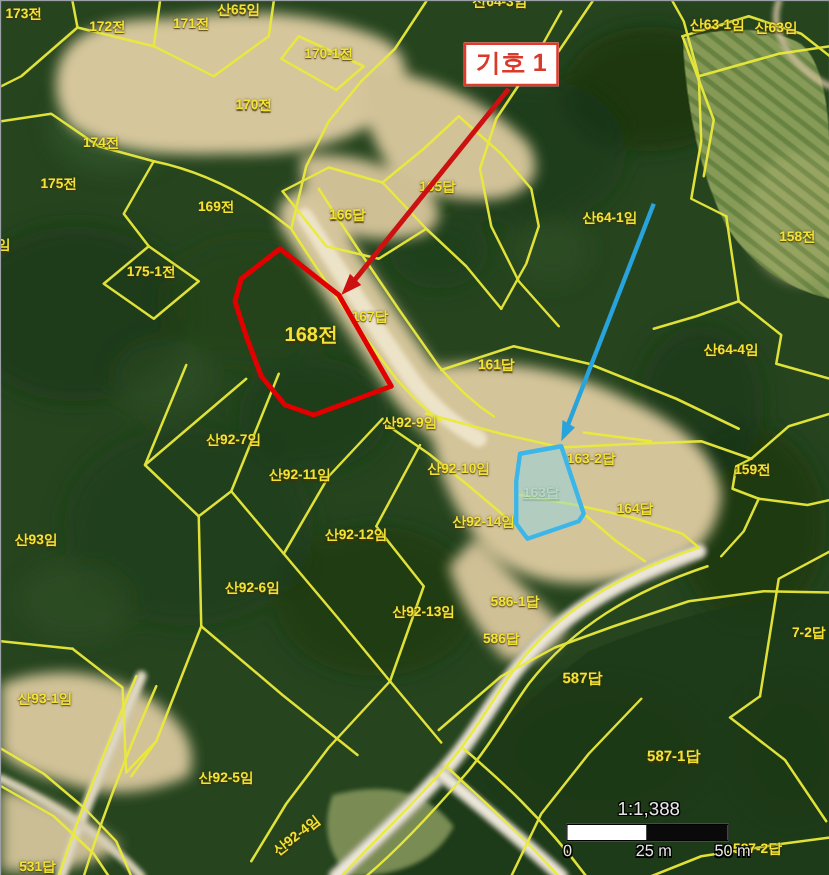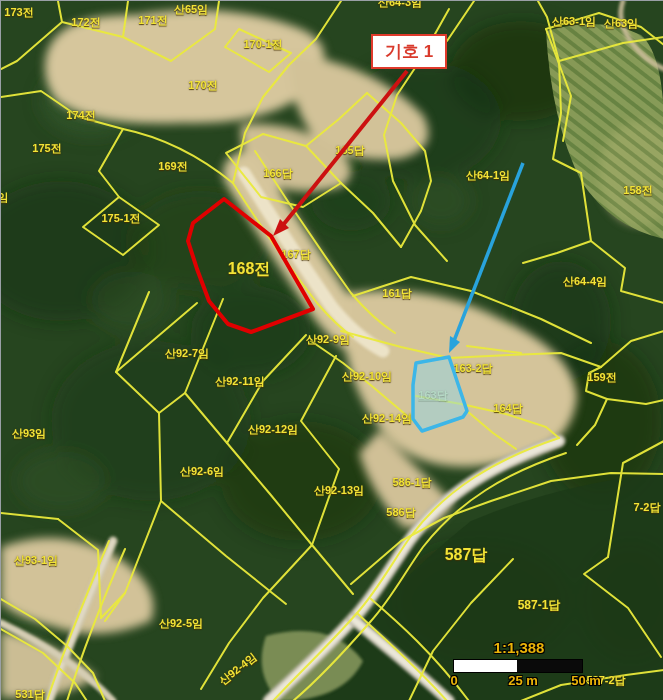--- a/index.html
+++ b/index.html
@@ -16,30 +16,30 @@
     text-shadow:0 1px 1px rgba(70,50,0,.85), 0 0 2px rgba(70,50,0,.6);
     letter-spacing:0px;line-height:1;
   }
   .plbl.faint{opacity:.6;color:#d9e8a8;text-decoration:underline;}
   .plbl.rot{transform:translate(-50%,-50%) rotate(-38deg);}
   #annot{z-index:3;pointer-events:none;}
   .callout{position:absolute;z-index:4;background:#ffffff;text-align:center;box-sizing:border-box;}
   #symbol-callout{
     left:370px;top:33px;width:76px;height:35px;
     border:2px solid #e03a2c;color:#d93a2c;
-    font-size:17px;font-weight:bold;line-height:31px;
+    font-size:20px;font-weight:bold;line-height:31px;
   }
   #standard-callout{
     left:477px;top:110px;width:92px;height:51px;
     border:3px solid #8ad8f2;color:#496fa6;
     font-size:12px;font-weight:bold;line-height:1.45;padding-top:3px;
   }
   #scalebar{position:absolute;left:440px;top:638px;width:215px;height:58px;z-index:5;}
   .outline-w{
-    color:#eab308;font-weight:bold;
+    color:#e5e5e5;font-weight:normal;
     text-shadow:-1px -1px 0 #000,1px -1px 0 #000,-1px 1px 0 #000,1px 1px 0 #000,0 1px 0 #000,0 -1px 0 #000;
   }
   #scale-ratio{position:absolute;left:20px;top:0;width:116px;text-align:center;font-size:15px;}
   #scale-strip{position:absolute;left:12px;top:20px;width:128px;height:12px;border:1px solid #000;background:#fff;}
   #scale-strip .black-seg{position:absolute;right:0;top:0;width:65px;height:12px;background:#0a0a0a;}
   .tick{position:absolute;top:34px;transform:translateX(-50%);font-size:13px;}
   .t0{left:13px;} .t25{left:82px;} .t50{left:145px;}
 </style>
 </head>
 <body>
@@ -203,27 +203,27 @@
     <span class="plbl" style="left:327px;top:338px">산92-9임</span>
     <span class="plbl" style="left:186px;top:352px">산92-7임</span>
     <span class="plbl" style="left:239px;top:380px">산92-11임</span>
     <span class="plbl" style="left:366px;top:375px">산92-10임</span>
     <span class="plbl" style="left:472px;top:367px">163-2답</span>
     <span class="plbl" style="left:601px;top:376px">159전</span>
     <span class="plbl faint" style="left:432px;top:394px">163답</span>
     <span class="plbl" style="left:386px;top:417px">산92-14임</span>
     <span class="plbl" style="left:507px;top:407px">164답</span>
     <span class="plbl" style="left:28px;top:432px">산93임</span>
-    <span class="plbl" style="left:272px;top:428px">산92-12임</span>
+    <span class="plbl" style="left:284px;top:428px">산92-12임</span>
     <span class="plbl" style="left:201px;top:470px">산92-6임</span>
     <span class="plbl" style="left:338px;top:489px">산92-13임</span>
     <span class="plbl" style="left:411px;top:481px">586-1답</span>
     <span class="plbl" style="left:646px;top:506px">7-2답</span>
     <span class="plbl" style="left:400px;top:511px">586답</span>
-    <span class="plbl" style="left:465px;top:554px;font-size:16px">587답</span>
+    <span class="plbl" style="left:465px;top:541px;font-size:12px">587답</span>
     <span class="plbl" style="left:35px;top:559px">산93-1임</span>
     <span class="plbl" style="left:538px;top:604px;font-size:12px">587-1답</span>
     <span class="plbl" style="left:180px;top:622px">산92-5임</span>
     <span class="plbl rot" style="left:237px;top:668px">산92-4임</span>
     <span class="plbl" style="left:29px;top:693px">531답</span>
     <span class="plbl" style="left:605px;top:679px">587-2답</span>
   </div>
 
   <svg id="annot" width="663" height="700" viewBox="0 0 663 700">
     <polygon points="415,362 448,356 456,380 466,410 462,416 421,430 412,418 412,384" fill="rgba(140,215,240,0.45)" stroke="#3cb6e8" stroke-width="3.5" stroke-linejoin="round"></polygon>

